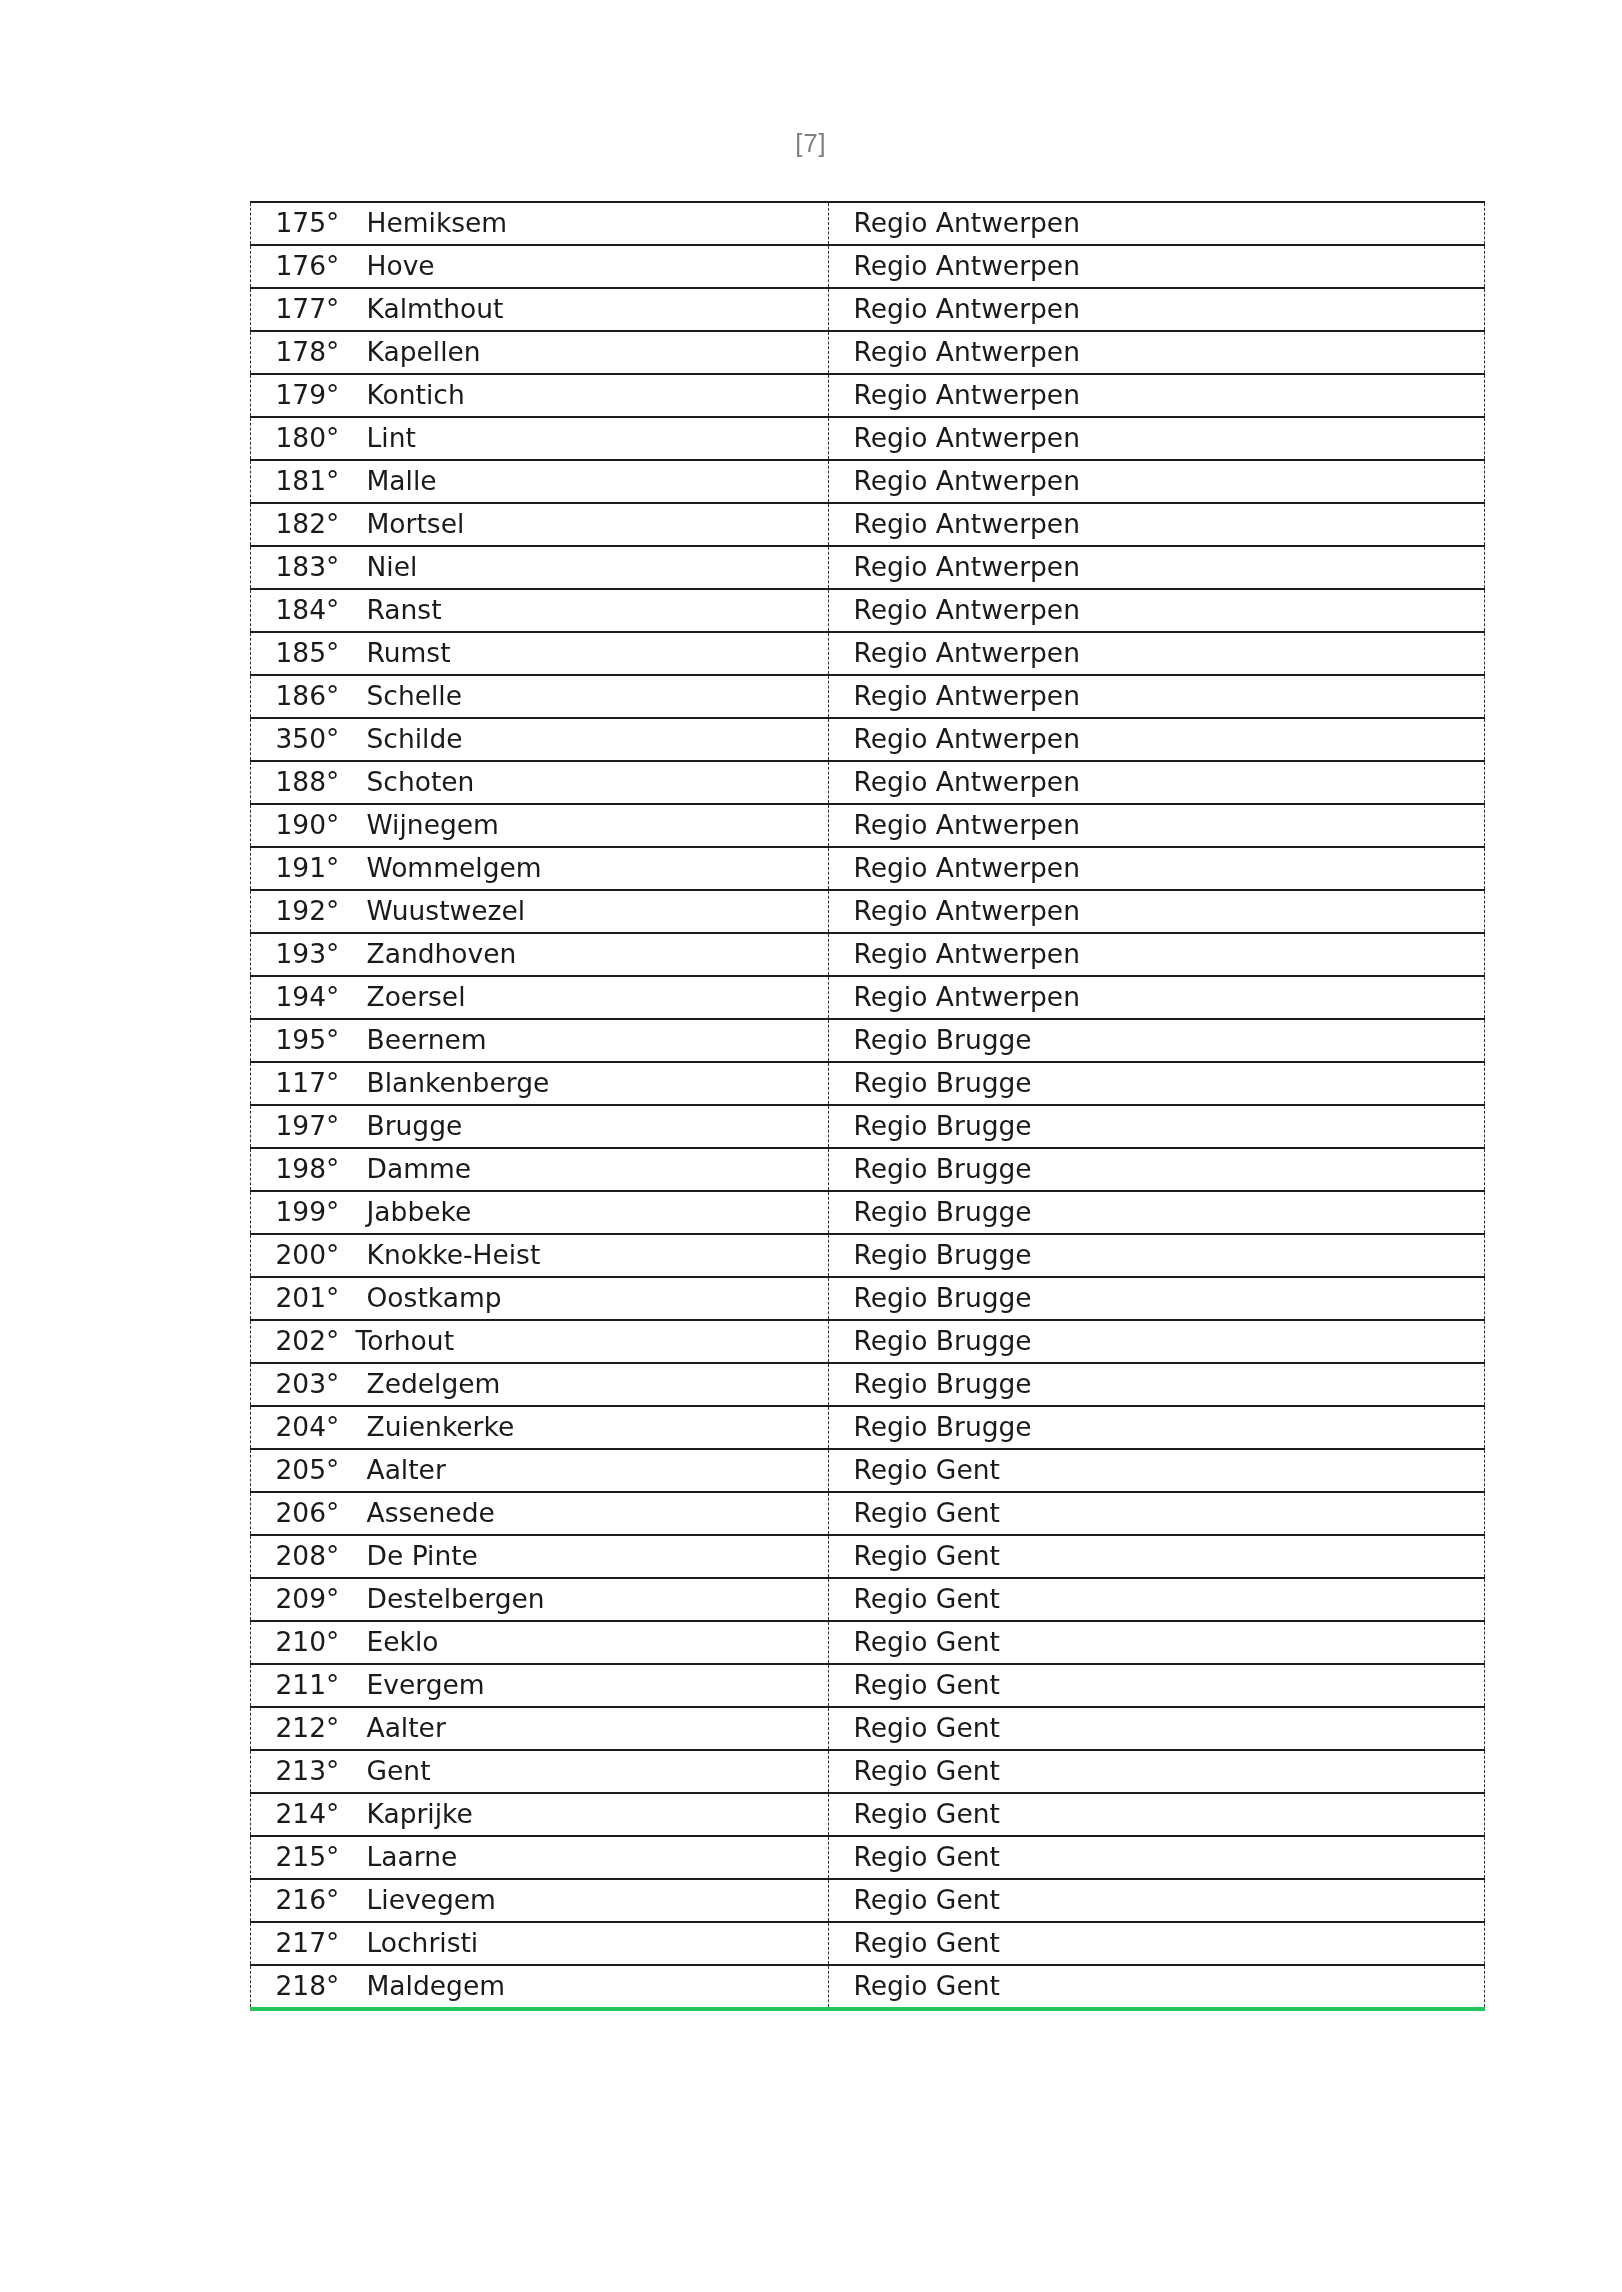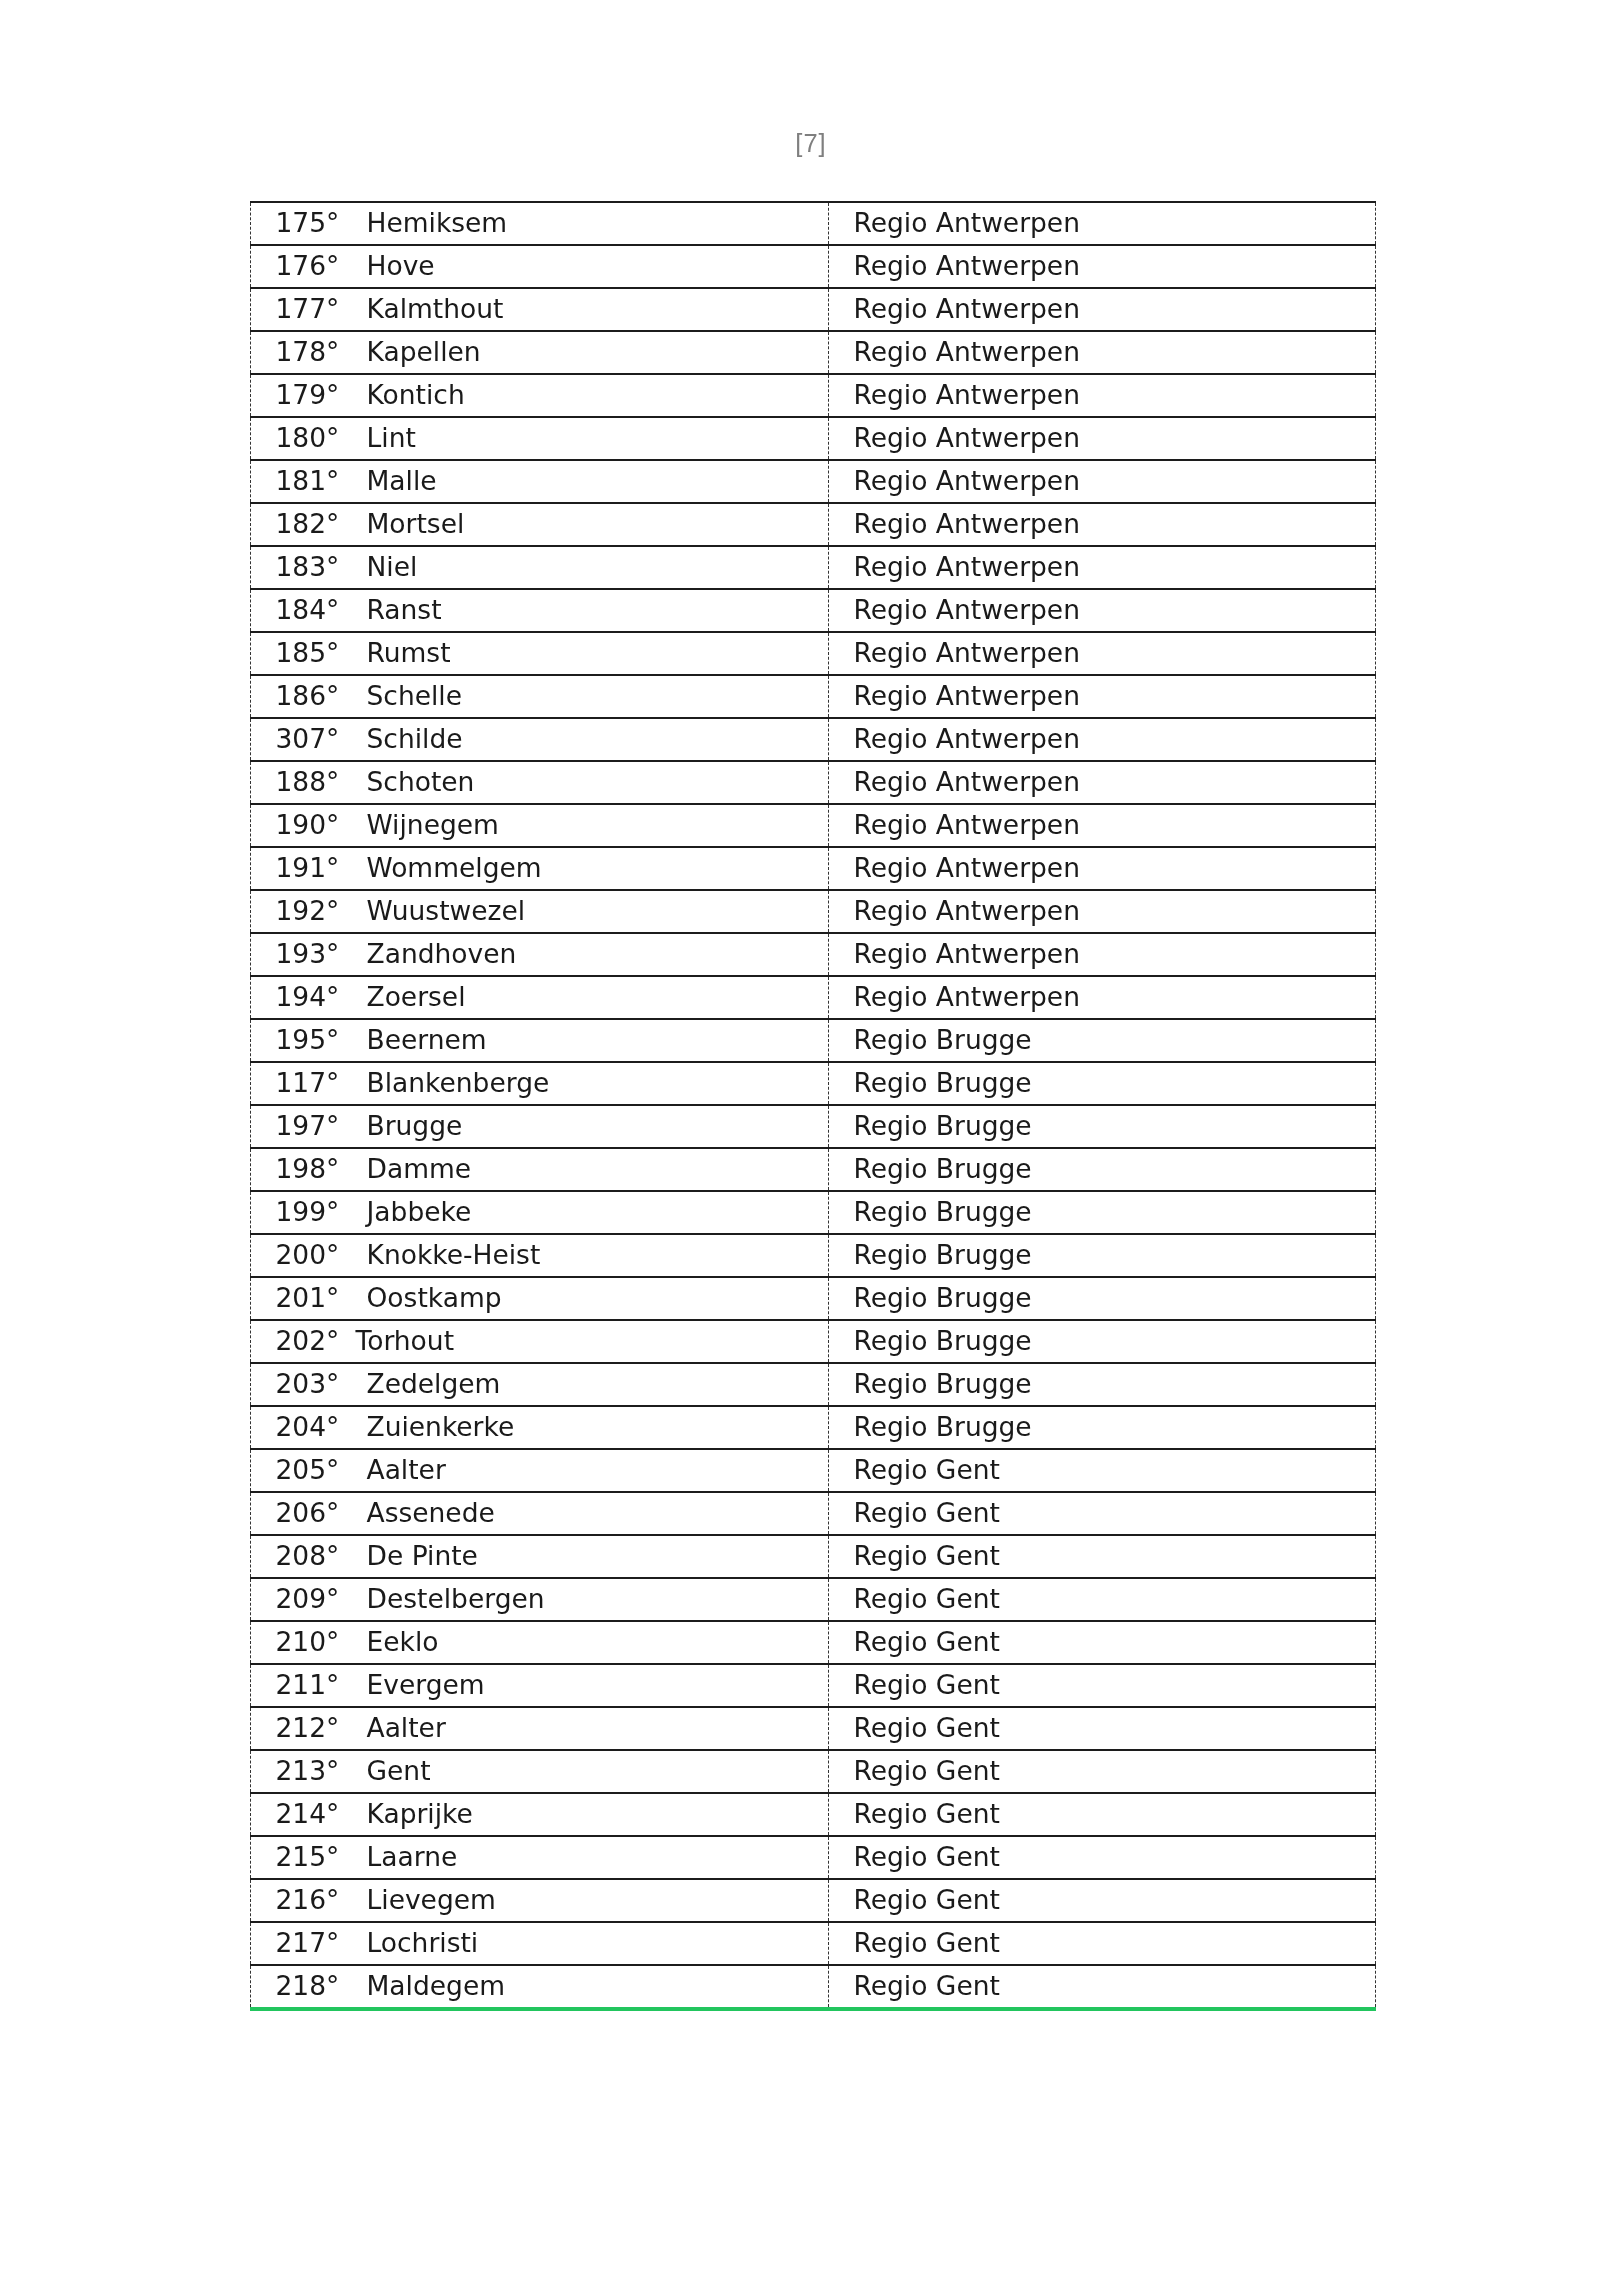--- a/index.html
+++ b/index.html
@@ -3,21 +3,21 @@
 <meta charset="utf-8">
 <style>
   html, body { margin: 0; padding: 0; background: #ffffff; }
   body { width: 1622px; height: 2293px; position: relative; overflow: hidden; }
   .page-number {
     position: absolute; left: 0; width: 1622px; top: 129px;
     text-align: center; font-family: "Liberation Sans", sans-serif;
     font-size: 25.5px; color: #7f7f7f; letter-spacing: 1px;
   }
   table.list {
-    position: absolute; left: 250px; top: 201px; width: 1126px;
+    position: absolute; left: 250px; top: 201px; width: 1235px;
     border-collapse: collapse; table-layout: fixed;
     font-family: "DejaVu Sans", sans-serif; font-size: 26.5px; color: #1a1a1a;
   }
   table.list td {
     height: 41px; padding: 0; border-top: 2px solid #1c1c1c;
     border-bottom: 0; white-space: nowrap; vertical-align: middle; line-height: 1;
   }
   table.list tr:last-child td { border-bottom: 4px solid #22c55e; }
   td.col-left { border-left: 1px dashed #333; width: 577px; }
   td.col-right { border-left: 1px dashed #333; border-right: 1px dashed #333; padding-left: 24.5px !important; margin-left: 24px; }
@@ -73,21 +73,21 @@
       </tr>
       <tr>
         <td class="col-left"><span class="num">185°</span><span>Rumst</span></td>
         <td class="col-right">Regio Antwerpen</td>
       </tr>
       <tr>
         <td class="col-left"><span class="num">186°</span><span>Schelle</span></td>
         <td class="col-right">Regio Antwerpen</td>
       </tr>
       <tr>
-        <td class="col-left"><span class="num">307°</span><span>Schilde</span></td>
+        <td class="col-left"><span class="num">350°</span><span>Schilde</span></td>
         <td class="col-right">Regio Antwerpen</td>
       </tr>
       <tr>
         <td class="col-left"><span class="num">188°</span><span>Schoten</span></td>
         <td class="col-right">Regio Antwerpen</td>
       </tr>
       <tr>
         <td class="col-left"><span class="num">190°</span><span>Wijnegem</span></td>
         <td class="col-right">Regio Antwerpen</td>
       </tr>

